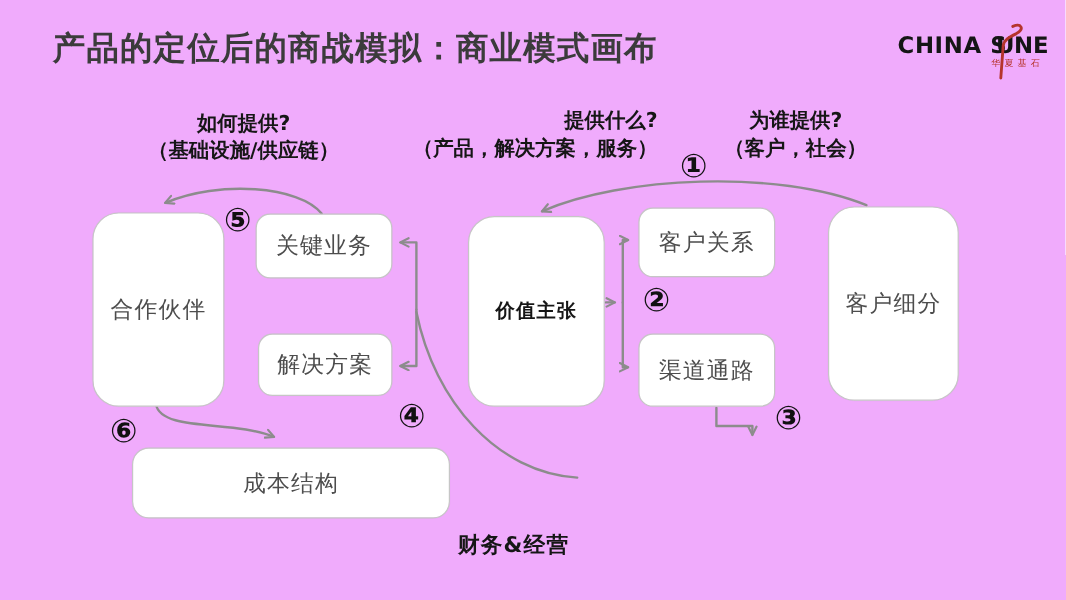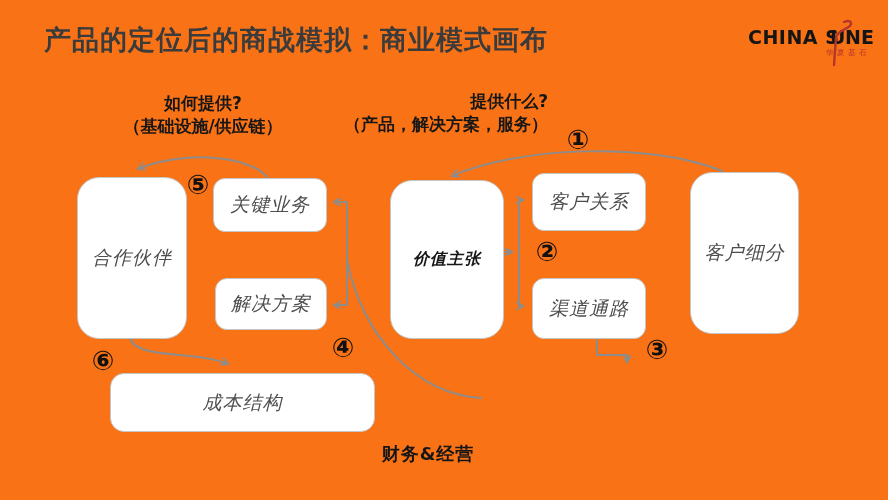--- a/index.html
+++ b/index.html
@@ -1,17 +1,17 @@
 <!DOCTYPE html>
 <html><head>
 <meta charset="utf-8">
 <style>
   html,body{margin:0;padding:0;background:#ffffff;}
   #slide{
-    position:relative;width:888px;height:500px;background:#f97316;overflow:hidden;
+    position:relative;width:888px;height:500px;background:#f0abfc;overflow:hidden;
     font-family:"DejaVu Sans","Liberation Sans",sans-serif;
   }
   
   .title{
     position:absolute;left:44px;top:22px;font-size:27px;font-weight:bold;
     color:#3b3b3b;letter-spacing:1px;white-space:nowrap;
   }
   
   .logo{position:absolute;left:748px;top:18px;width:132px;height:54px;}
   
@@ -21,21 +21,20 @@
   }
   .hdr-how{left:88px;top:92px;width:230px;}
   .hdr-what{left:322px;top:90px;width:226px;text-align:right;}
   .hdr-who{left:588px;top:90px;width:150px;}
   
   .bx{
     position:absolute;background:#ffffff;border:1.6px solid #c6c6c6;
     display:flex;align-items:center;justify-content:center;
     color:#4d4d4d;font-size:19px;letter-spacing:1px;
     box-shadow:0 0 0 0.5px rgba(0,0,0,0.02);
-    font-style:italic;
   }
   .bx-tall{border-radius:22px;}
   .bx-small{border-radius:12px;}
   .bx-wide{border-radius:14px;}
   .bx-partners{left:77px;top:177px;width:108px;height:160px;}
   .bx-key-activities{left:213px;top:178px;width:112px;height:52px;}
   .bx-core-resources{left:215px;top:278px;width:110px;height:50px;}
   .bx-value-proposition{left:390px;top:180px;width:112px;height:157px;font-weight:bold;color:#161616;font-size:16px;align-items:center;}
   .bx-customer-relations{left:532px;top:173px;width:112px;height:56px;}
   .bx-channels{left:532px;top:278px;width:112px;height:59px;}
@@ -76,20 +75,24 @@
     <text x="78" y="37" font-size="7.5" fill="#b5342c" letter-spacing="3.5">华夏基石</text>
   </svg>
 
   <div class="hdr hdr-how">
     <div>如何提供?</div>
     <div>（基础设施/供应链）</div>
   </div>
   <div class="hdr hdr-what">
     <div>提供什么?</div>
     <div>（产品，解决方案，服务）</div>
+  </div>
+  <div class="hdr hdr-who">
+    <div>为谁提供?</div>
+    <div>（客户，社会）</div>
   </div>
 
   <svg class="wires" viewBox="0 0 888 500">
     <defs>
       <marker id="ah" markerWidth="11" markerHeight="11" refX="7.5" refY="4.5" orient="auto" markerUnits="userSpaceOnUse">
         <path d="M1,1 L8,4.5 L1,8" fill="none" stroke="#8c8c8c" stroke-width="1.8" stroke-linecap="round" stroke-linejoin="round"></path>
       </marker>
     </defs>
     <g fill="none" stroke="#8c8c8c" stroke-width="2" stroke-linecap="round" stroke-linejoin="round">
 

